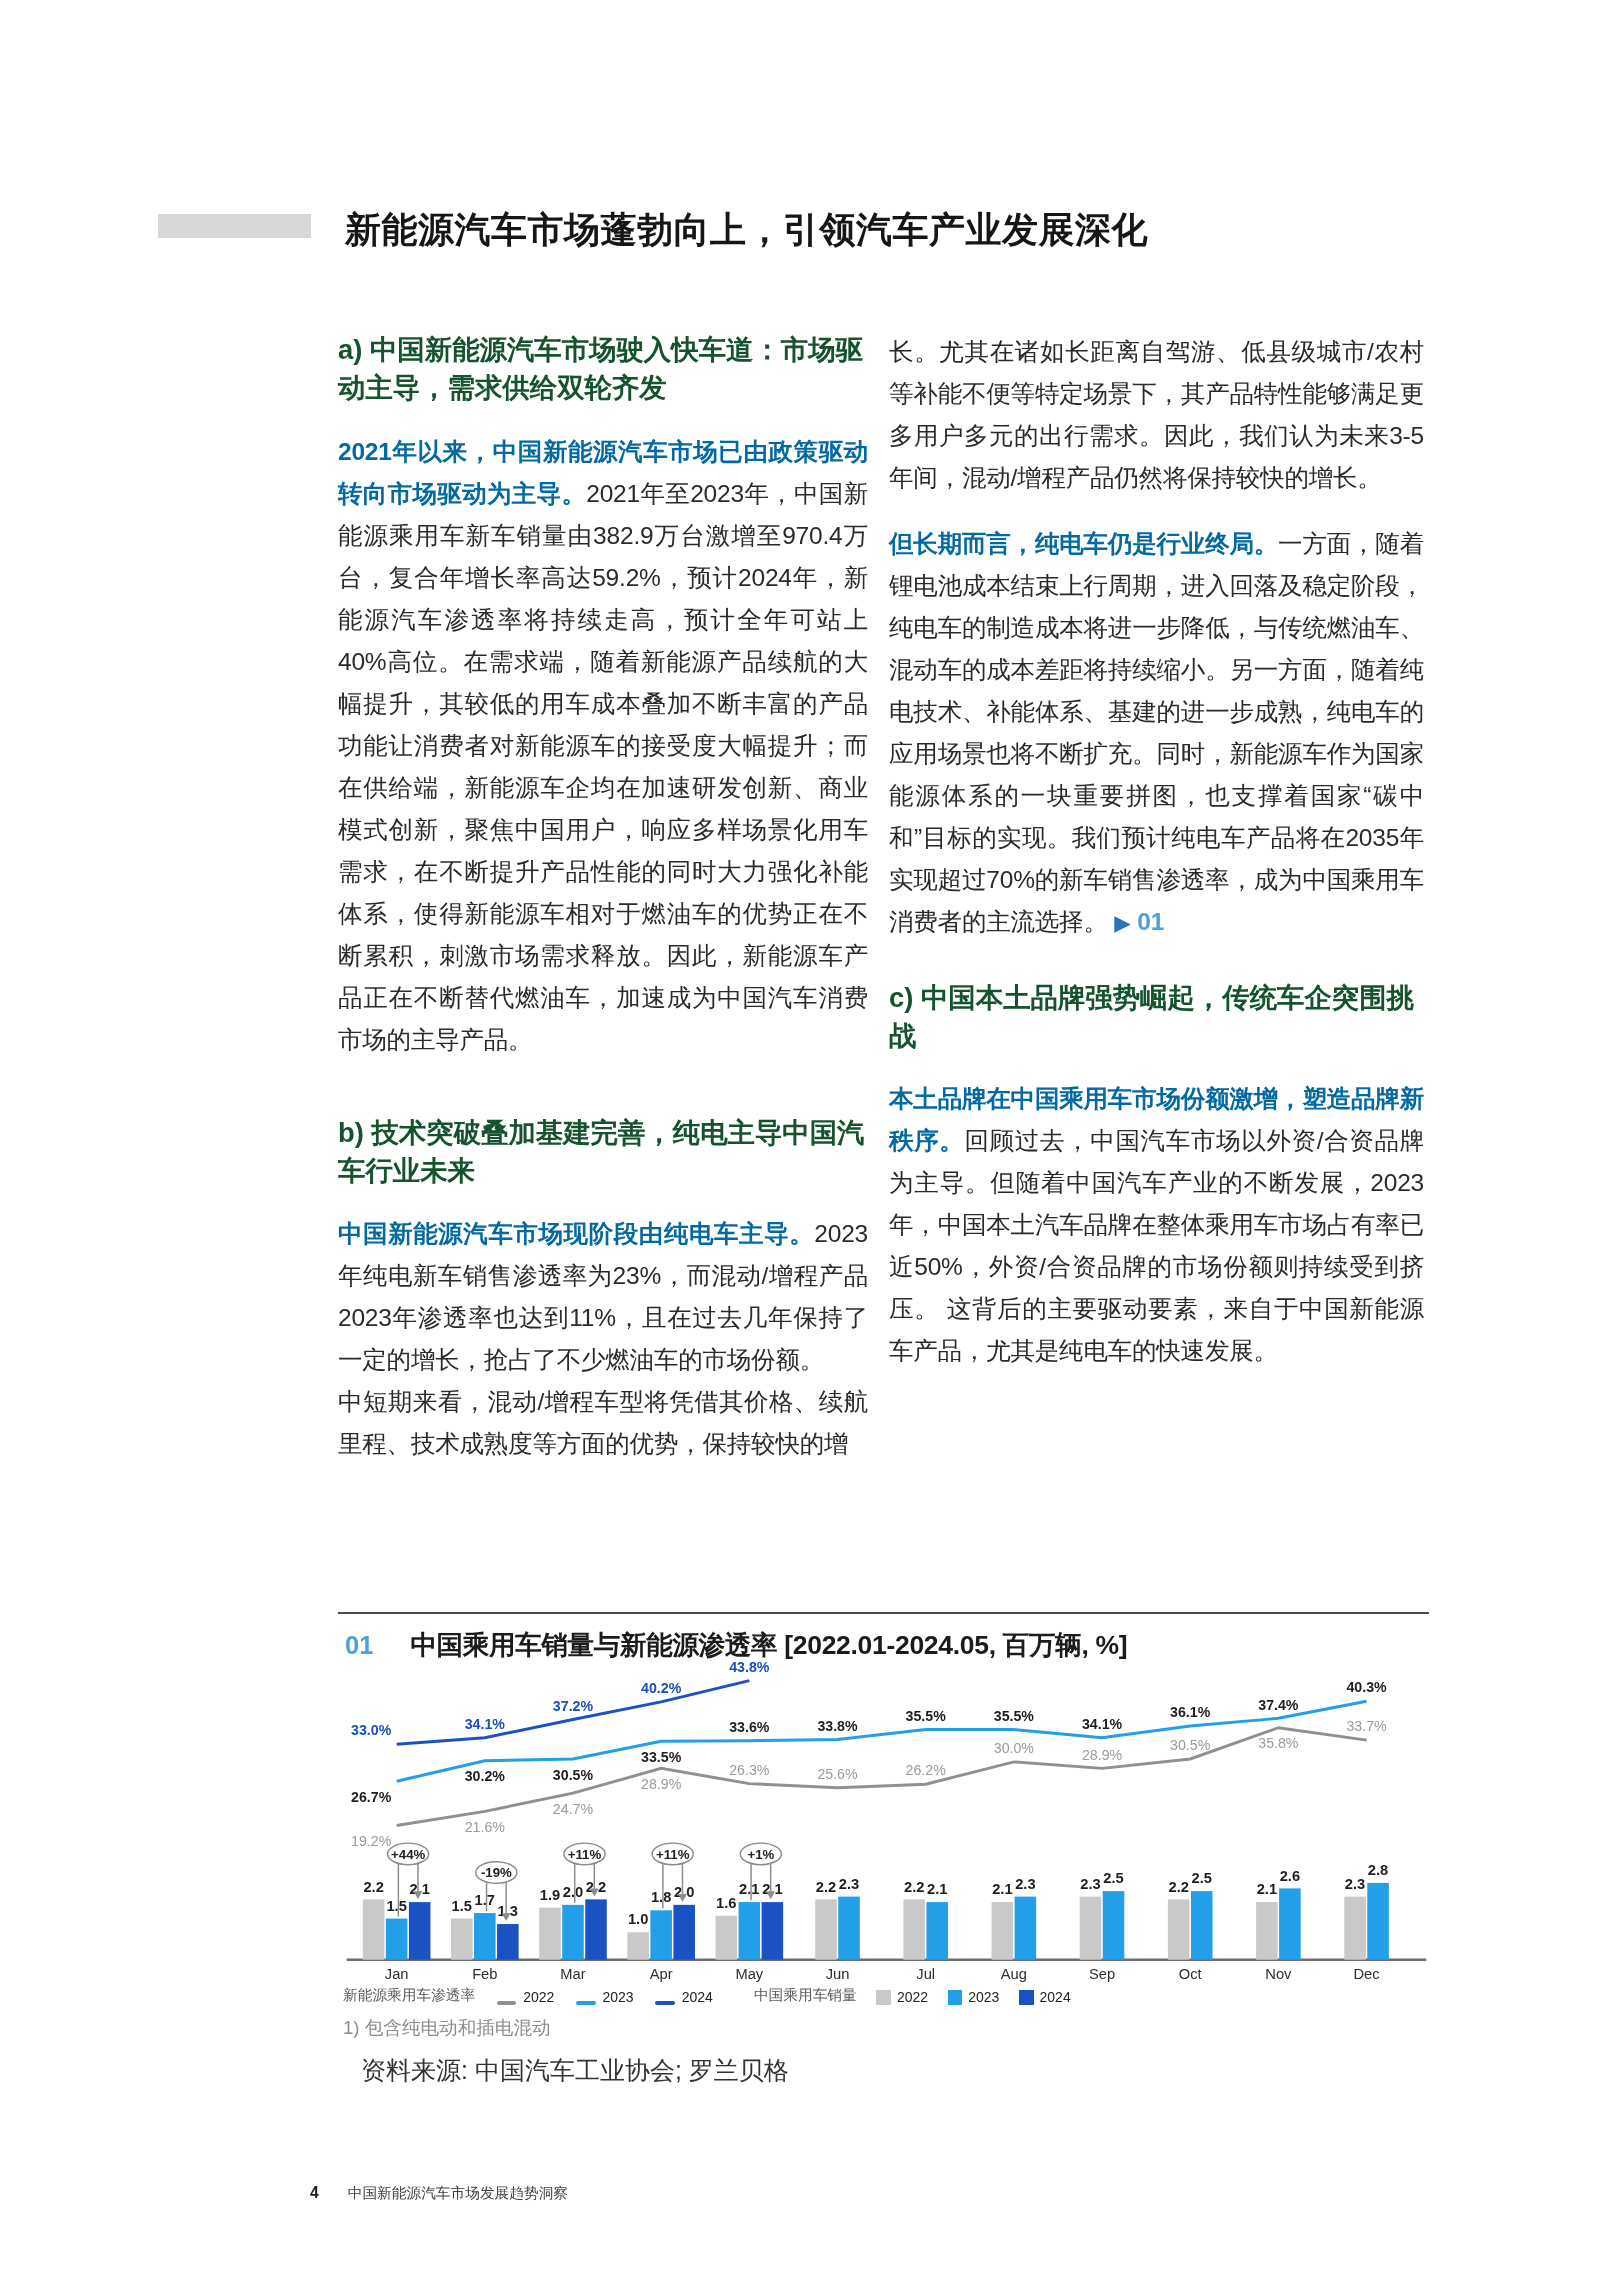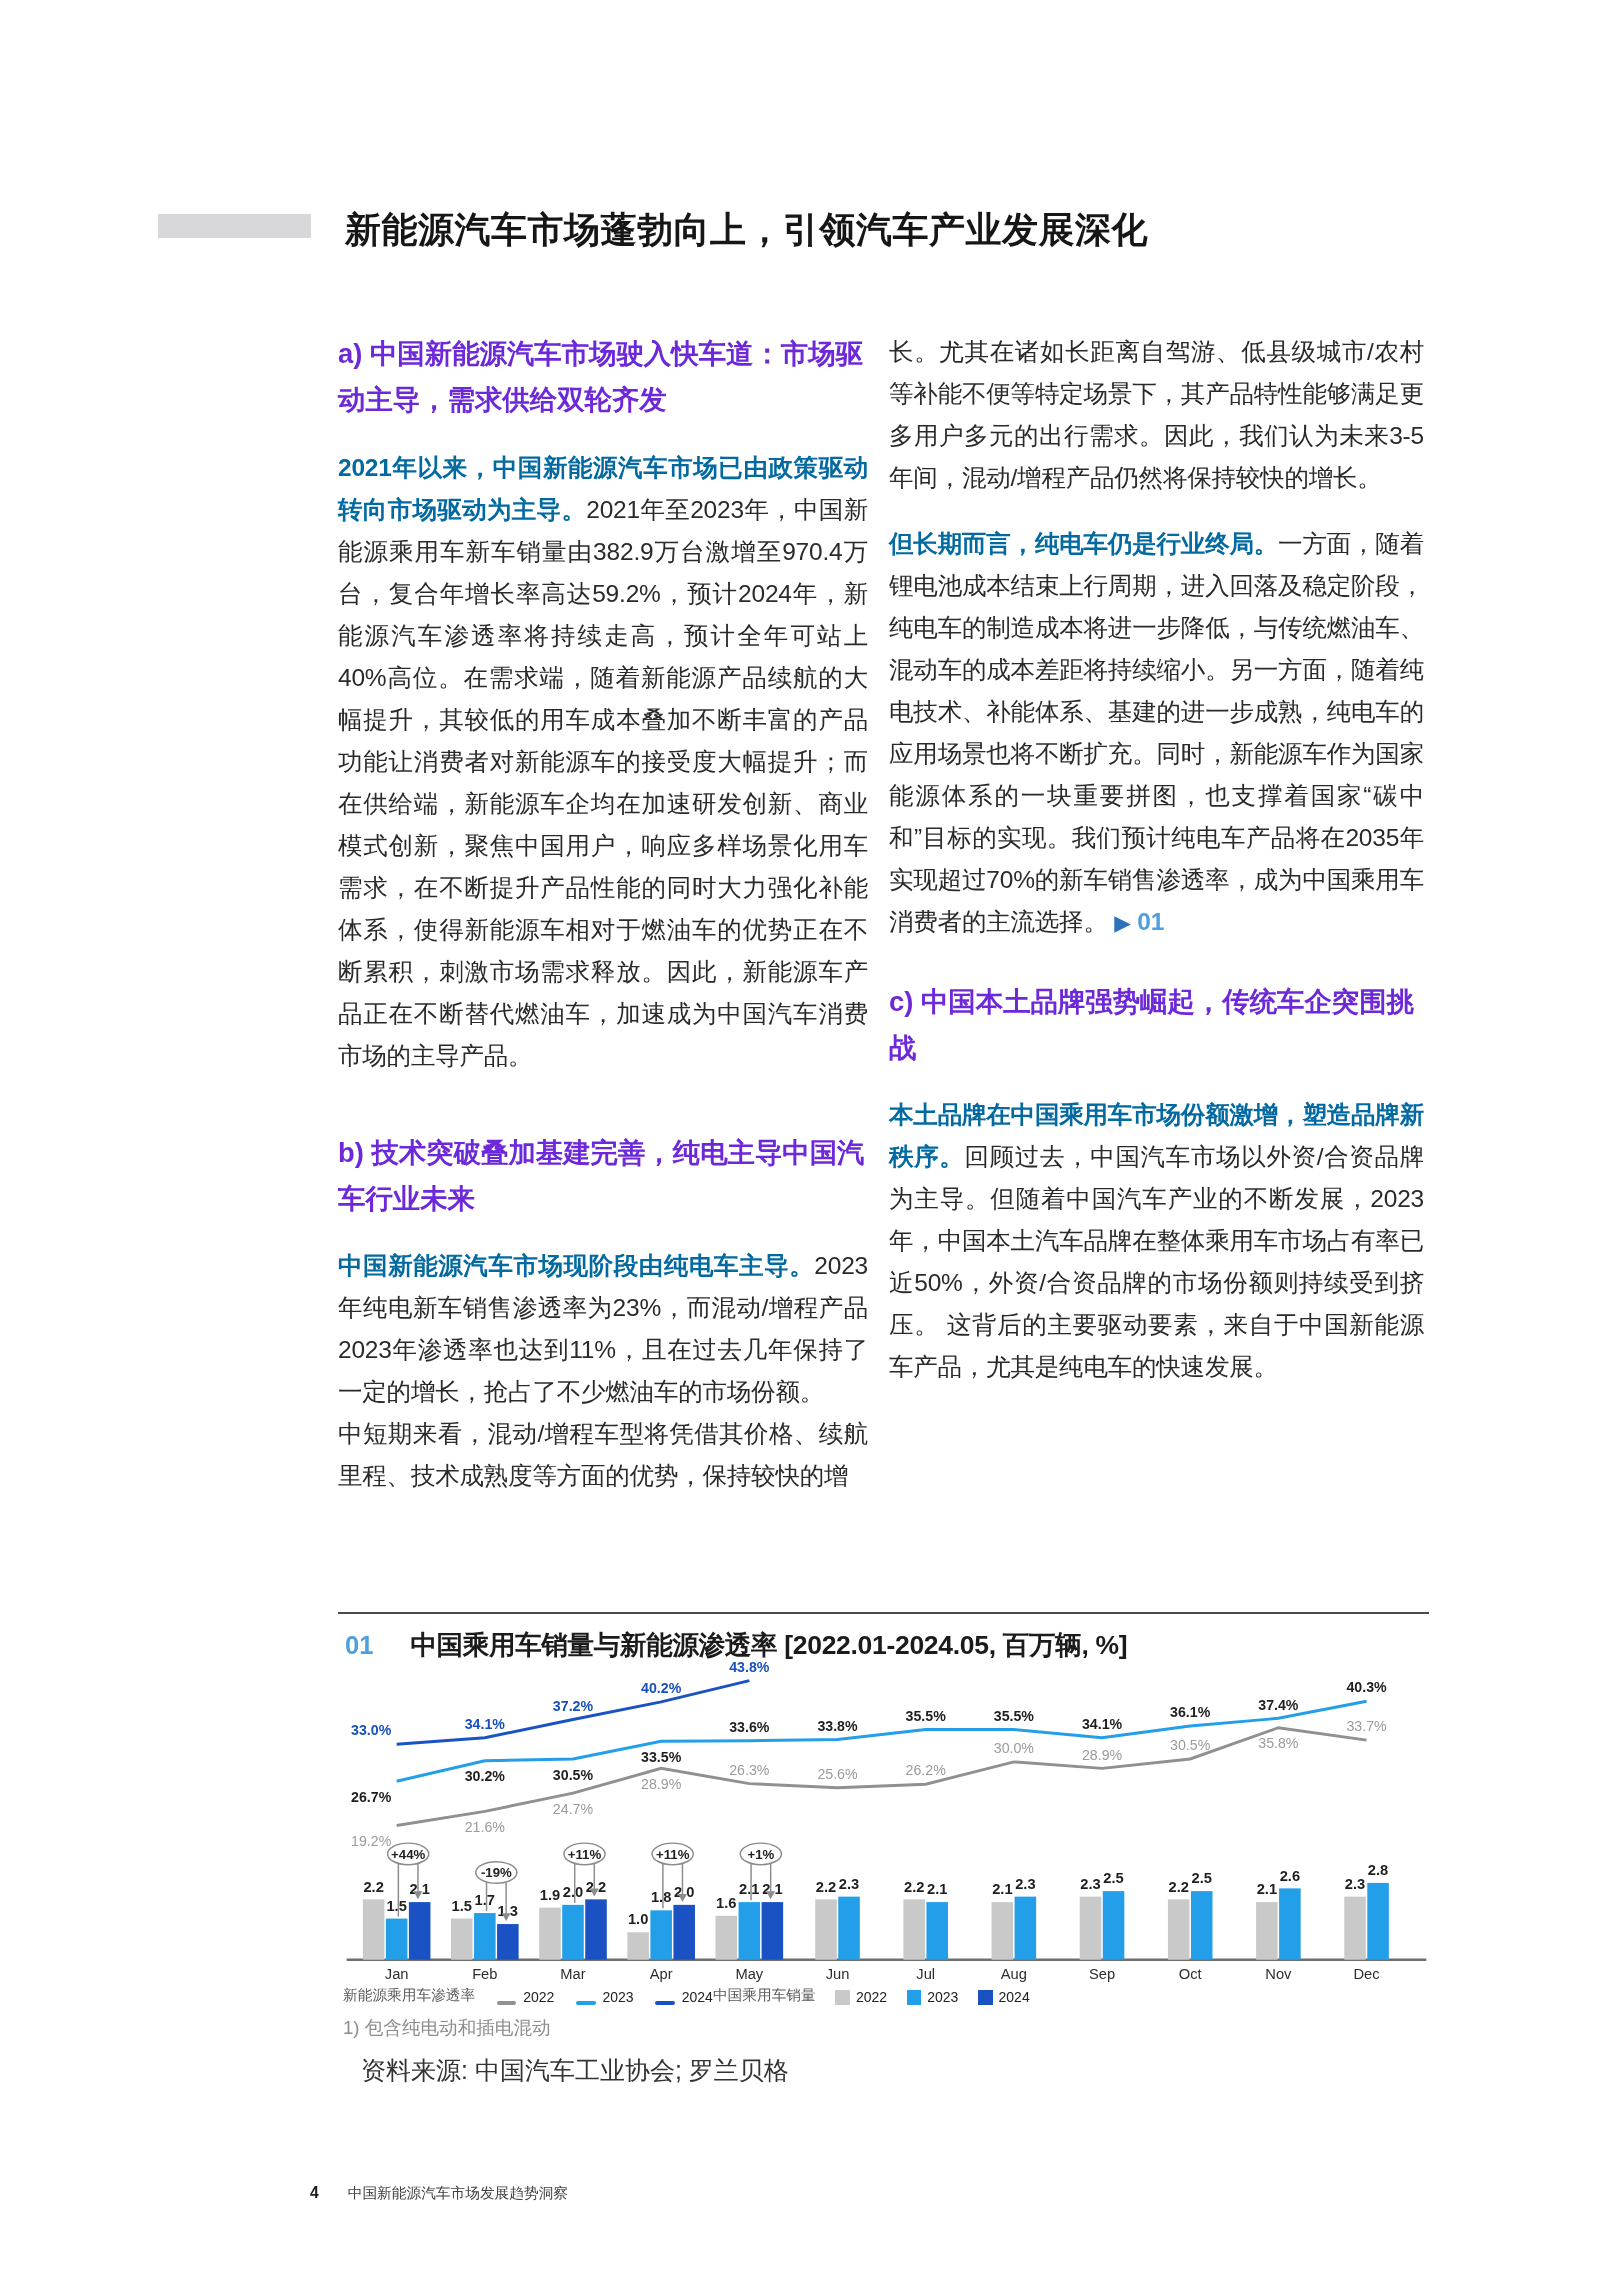--- a/index.html
+++ b/index.html
@@ -6,38 +6,38 @@
   .page{
     position:relative; width:1479px; height:2293px; background:#ffffff; overflow:hidden;
     font-family:"Liberation Sans","DejaVu Sans",sans-serif; color:#262626;
   }
   .abs{position:absolute;}
   .header-bar{left:158px; top:214px; width:153px; height:23.5px; background:#d8d8da;}
   .page-title{left:345px; top:206px; font-size:36px; font-weight:700; color:#161616; letter-spacing:0.5px; white-space:nowrap;}
   .col{position:absolute; top:331px;}
   .col-left{left:338px; width:530px;}
   .col-right{left:889px; width:535px;}
-  .sec-heading{font-size:27.4px; font-weight:700; color:#6d28d9; line-height:46px; margin:0; text-align:left;}
+  .sec-heading{font-size:27.4px; font-weight:700; color:#14532d; line-height:38px; margin:0; text-align:left;}
   .body{font-size:24.5px; line-height:42px; margin:0; text-align:justify; color:#2a2a2a; letter-spacing:-0.2px;}
   .lead{font-weight:700; color:#0369a1;}
   .mt24{margin-top:23.5px;}
   .mt36{margin-top:35px;}
   .mt54{margin-top:53px;}
   .figref{white-space:nowrap; cursor:pointer;}
   .figref-arrow{color:#2b72b8; font-size:21.6px;}
   .figref-num{color:#4da0dd; font-weight:700;}
   .chart-rule{left:338px; top:1612px; width:1091px; height:2px; background:#4c4c4c;}
   .chart-head{left:345px; top:1627px; display:flex; align-items:baseline; gap:37px;}
   .fig-num{font-size:25.5px; font-weight:700; color:#4da0dd;}
   .chart-title{font-size:26.5px; font-weight:700; color:#1b1b1b; letter-spacing:-0.3px;}
   #chart-svg{left:323px; top:1656px;}
   #chart-svg text{font-family:"Liberation Sans","DejaVu Sans",sans-serif;}
   .legend{left:343px; top:1986px; display:flex; align-items:flex-end; font-size:14px; color:#222;}
   .lg-label{color:#5a5a5a; font-size:14.7px;}
-  .lg-gap{}
+  .lg-gap{margin-left:41px;}
   .lg-dash{display:inline-block; width:19.6px; height:3.9px; border-radius:2px; margin:0 6.9px 0 21.6px;}
   .lg-sq{display:inline-block; width:14.7px; height:14.7px; margin:0 5.9px 0 19.6px;}
   .lg-name{font-size:14px;}
   .footnote{left:343px; top:2015px; font-size:18.6px; color:#8d8d8d;}
   .source{left:361px; top:2054px; font-size:25px; color:#333333;}
   .footer{left:310px; top:2184px; display:flex; align-items:baseline; gap:29px;}
   .footer-num{font-size:15.7px; font-weight:700; color:#1d1d1d;}
   .footer-text{font-size:14.7px; color:#404040;}
 </style>
 </head>

